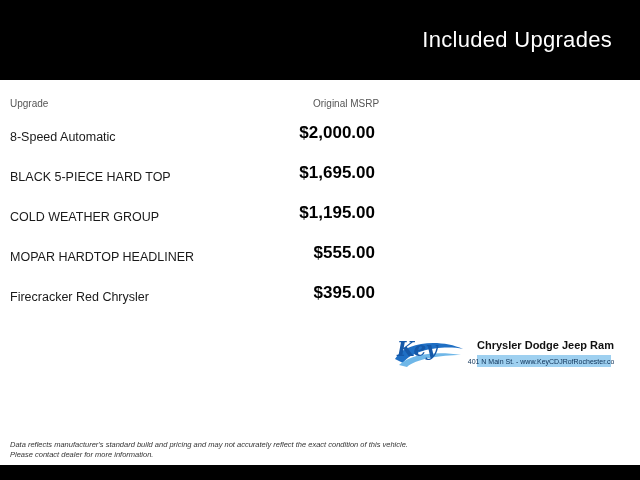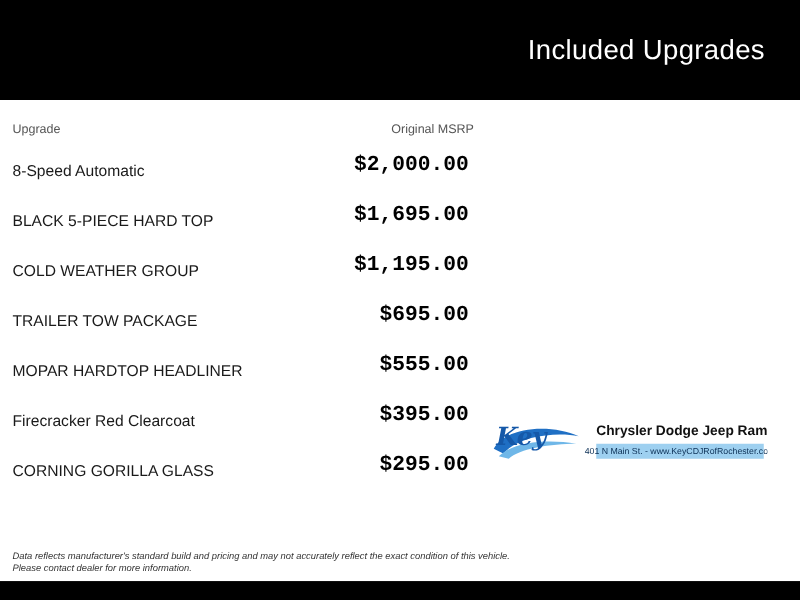--- a/index.html
+++ b/index.html
@@ -92,21 +92,20 @@
   .row-price {
     position: absolute;
     left: 100px;
     width: 275px;
     top: 5px;
     text-align: right;
     font-size: 17px;
     font-weight: bold;
     color: #000000;
     white-space: nowrap;
-    font-family: Liberation Mono, monospace;
   }
   
   #dealer-logo {
     position: absolute;
     left: 389px;
     top: 253px;
     width: 225px;
     height: 40px;
     background: #ffffff;
     overflow: hidden;
@@ -210,40 +209,32 @@
       <div class="row">
         <div class="row-name">BLACK 5-PIECE HARD TOP</div>
         <div class="row-price">$1,695.00</div>
       </div>
 
       <div class="row">
         <div class="row-name">COLD WEATHER GROUP</div>
         <div class="row-price">$1,195.00</div>
       </div>
 
-      <div class="row">
-        <div class="row-name">TRAILER TOW PACKAGE</div>
-        <div class="row-price">$695.00</div>
-      </div>
 
       <div class="row">
         <div class="row-name">MOPAR HARDTOP HEADLINER</div>
         <div class="row-price">$555.00</div>
       </div>
 
 
       <div class="row">
-        <div class="row-name">Firecracker Red Clearcoat</div>
+        <div class="row-name">Firecracker Red Chrysler</div>
         <div class="row-price">$395.00</div>
       </div>
 
-      <div class="row">
-        <div class="row-name">CORNING GORILLA GLASS</div>
-        <div class="row-price">$295.00</div>
-      </div>
 
     </div>
 
     <div id="dealer-logo">
       <div id="logo-key">
         <svg id="logo-key-swoosh" viewBox="0 0 80 32" xmlns="http://www.w3.org/2000/svg">
           <path d="M4 22 C14 4, 50 2, 72 12 C54 8, 22 12, 12 26 Z" fill="#1f6fc4"></path>
           <path d="M8 28 C20 16, 48 14, 70 18 C50 18, 24 22, 16 30 Z" fill="#6fb7e8"></path>
         </svg>
         <div id="logo-key-text">Key</div>

